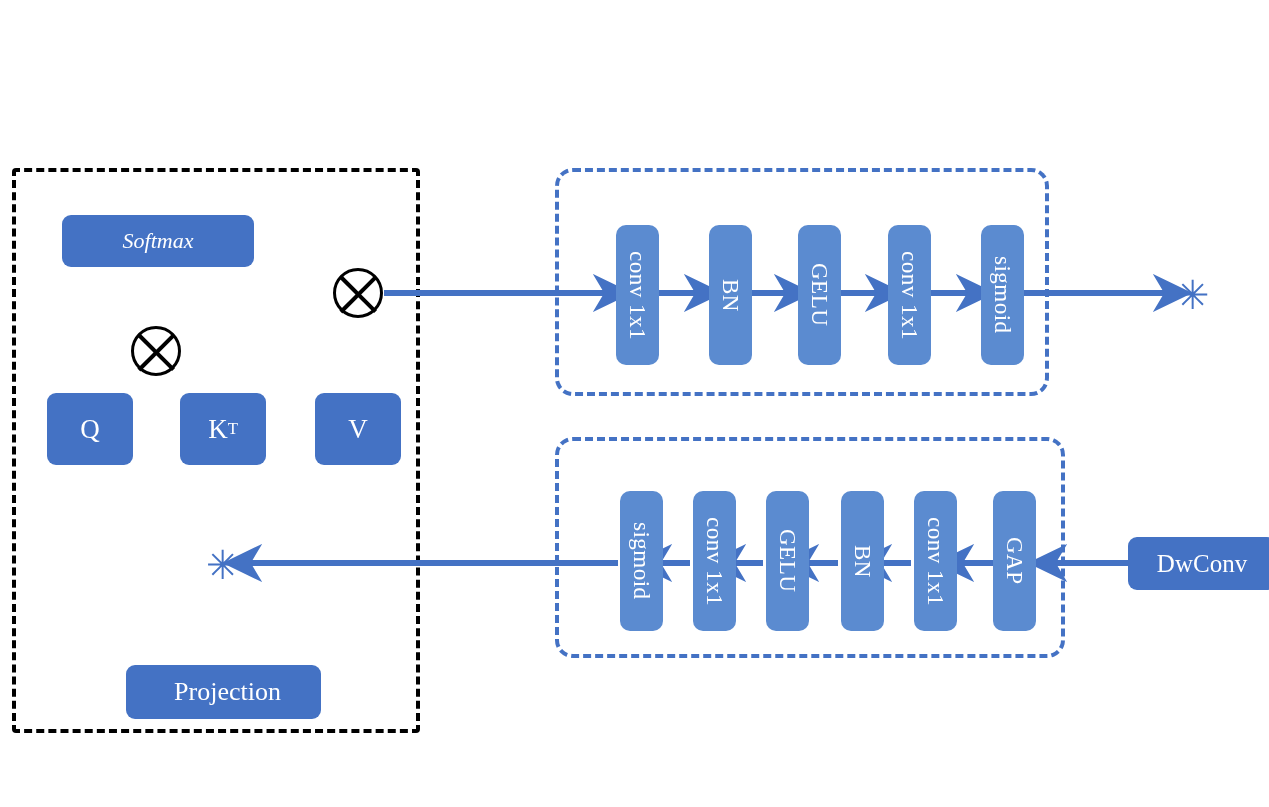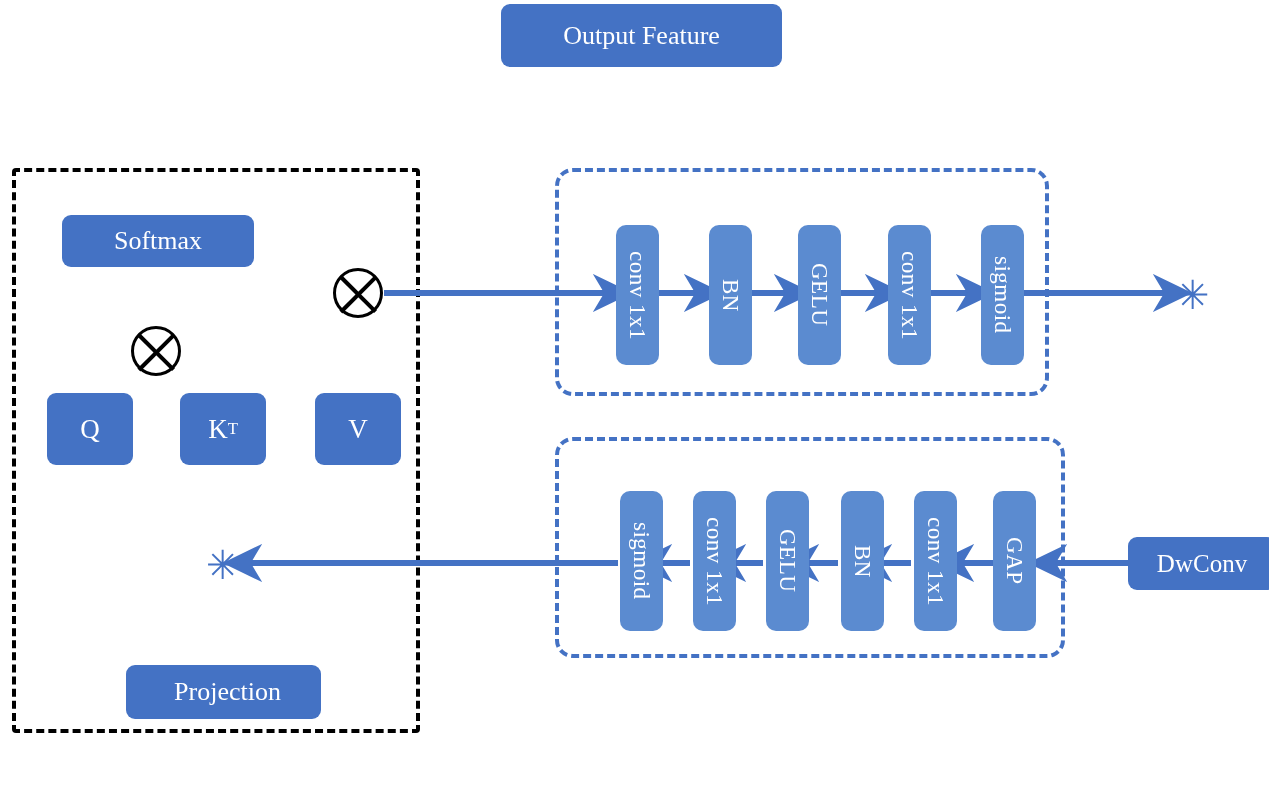--- a/index.html
+++ b/index.html
@@ -146,26 +146,25 @@
       <path d="M993,563 L955,563" marker-end="url(#bluArrow)"></path>
       <path d="M911,563 L873,563" marker-end="url(#bluArrow)"></path>
       <path d="M838,563 L800,563" marker-end="url(#bluArrow)"></path>
       <path d="M763,563 L727,563" marker-end="url(#bluArrow)"></path>
       <path d="M690,563 L653,563" marker-end="url(#bluArrow)"></path>
 
       <path d="M618,563 L243,563" marker-end="url(#bluArrow)"></path>
     </g>
   </svg>
 
-  <div class="bluebox" style="left:501px;top:4px;width:281px;height:63px;font-size:26px;">Output Feature</div>
 
 
   <div class="bluebox" style="left:1128px;top:537px;width:148px;height:53px;font-size:25px;">DwConv</div>
 
-  <div class="bluebox" style="left:62px;top:215px;width:192px;height:52px;font-size:26px;">Softmax</div>
+  <div class="bluebox" style="left:62px;top:215px;width:192px;height:52px;font-size:22px;font-style:italic;">Softmax</div>
 
   <div class="bluebox" style="left:47px;top:393px;width:86px;height:72px;font-size:27px;">Q</div>
 
   <div class="bluebox" style="left:180px;top:393px;width:86px;height:72px;font-size:27px;">
     <span>K</span>
       <sup style="font-size:0.62em;">T</sup>
   </div>
 
   <div class="bluebox" style="left:315px;top:393px;width:86px;height:72px;font-size:27px;">V</div>
 

